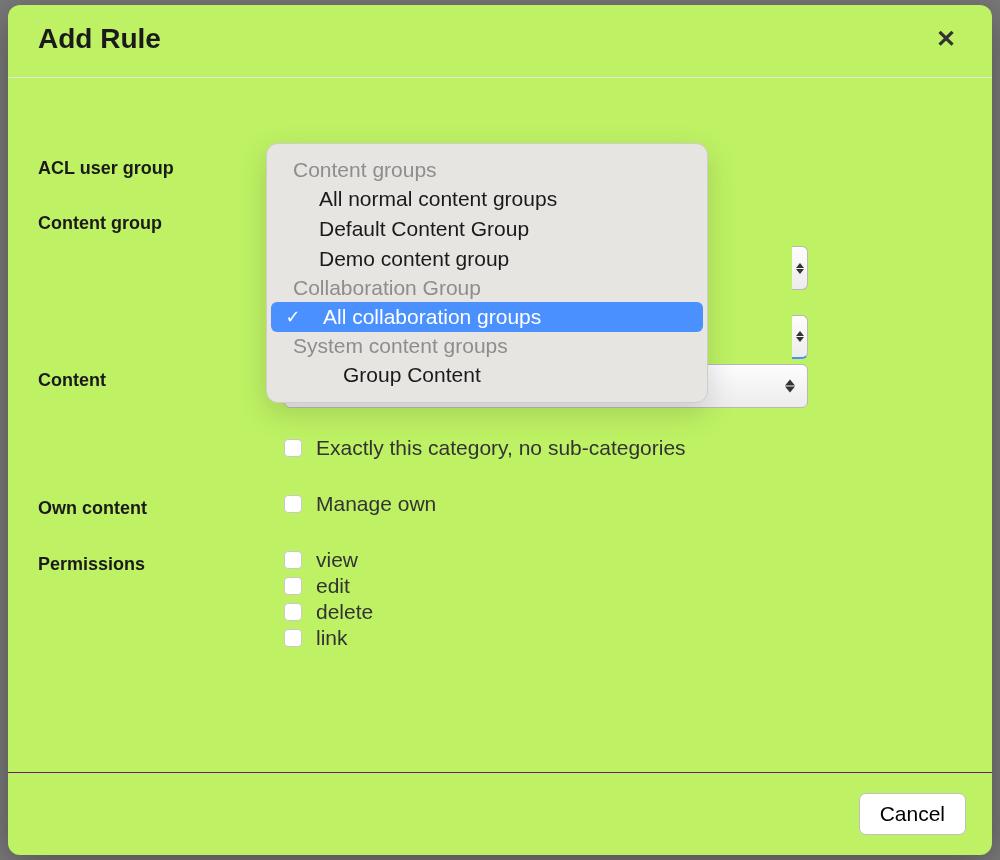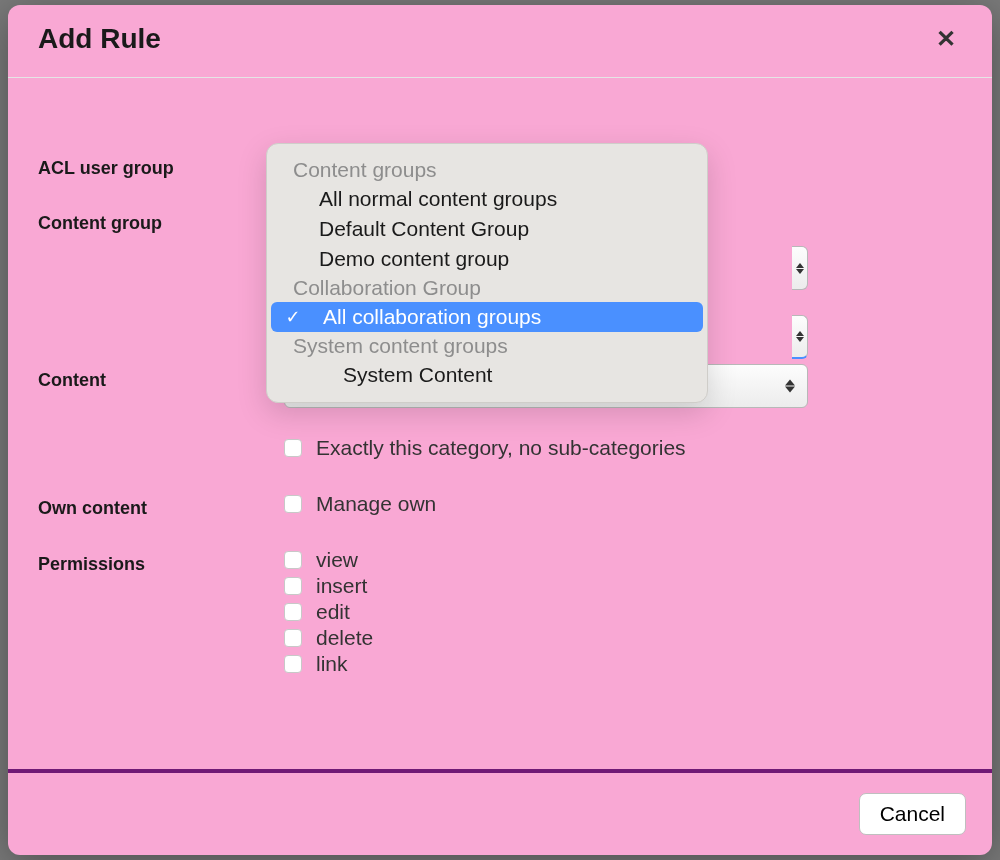--- a/index.html
+++ b/index.html
@@ -8,21 +8,21 @@
     width: 1000px; height: 860px;
     font-family: -apple-system, BlinkMacSystemFont, "Segoe UI", Helvetica, Arial, sans-serif;
     background: #7a7a7a;
     color: #1a1a1a;
     overflow: hidden;
   }
   .modal {
     position: absolute;
     left: 8px; top: 5px;
     width: 984px; height: 850px;
-    background: #f9a8d4;
+    background: #bef264;
     border-radius: 12px;
     box-shadow: 0 8px 40px rgba(0,0,0,.35);
     display: flex;
     flex-direction: column;
   }
   .modal-header {
     padding: 18px 30px 22px 30px;
     border-bottom: 1px solid #e5e5e5;
     display: flex;
     align-items: center;
@@ -159,21 +159,21 @@
     display: flex; align-items: center; justify-content: center;
   }
   .select-peek.row1 { top: 168px; }
   .select-peek.row2 { top: 237px; border-bottom: 2px solid #4a90ff; }
   .select-peek .mini-arrows { display:flex; flex-direction:column; gap:1px; }
   .select-peek .mini-arrows span { width:0;height:0;border-left:4px solid transparent;border-right:4px solid transparent;}
   .select-peek .mini-arrows .up{border-bottom:5px solid #333;}
   .select-peek .mini-arrows .dn{border-top:5px solid #333;}
 
   .modal-footer {
-    border-top: 4px solid #701a75;
+    border-top: 1px solid #701a75;
     padding: 20px 26px;
     display: flex;
     justify-content: flex-end;
     gap: 14px;
   }
   .btn {
     font-size: 21px;
     padding: 8px 20px;
     border-radius: 7px;
     cursor: pointer;
@@ -256,24 +256,20 @@
 
     <div class="form-row">
       <div class="form-label">Permissions</div>
       <div class="form-control perm-list">
         <label class="checkbox-row">
           <input type="checkbox" style="">
           <span>view</span>
         </label>
         <label class="checkbox-row">
           <input type="checkbox" style="">
-          <span>insert</span>
-        </label>
-        <label class="checkbox-row">
-          <input type="checkbox" style="">
           <span>edit</span>
         </label>
         <label class="checkbox-row">
           <input type="checkbox" style="">
           <span>delete</span>
         </label>
         <label class="checkbox-row">
           <input type="checkbox" style="">
           <span>link</span>
         </label>
@@ -297,21 +293,21 @@
 
       <div class="dd-group-header">Collaboration Group</div>
       <div class="dd-option selected">
         <span class="check">✓</span>
         <span class="opt-label">All collaboration groups</span>
       </div>
 
       <div class="dd-group-header">System content groups</div>
       <div class="dd-option">
         <span class="check">✓</span>
-        <span class="opt-label" style="padding-left:40px">System Content</span>
+        <span class="opt-label" style="padding-left:40px">Group Content</span>
       </div>
     </div>
 
   </div>
 
   <div class="modal-footer">
     <button class="btn">Cancel</button>
   </div>
 
 </div>

